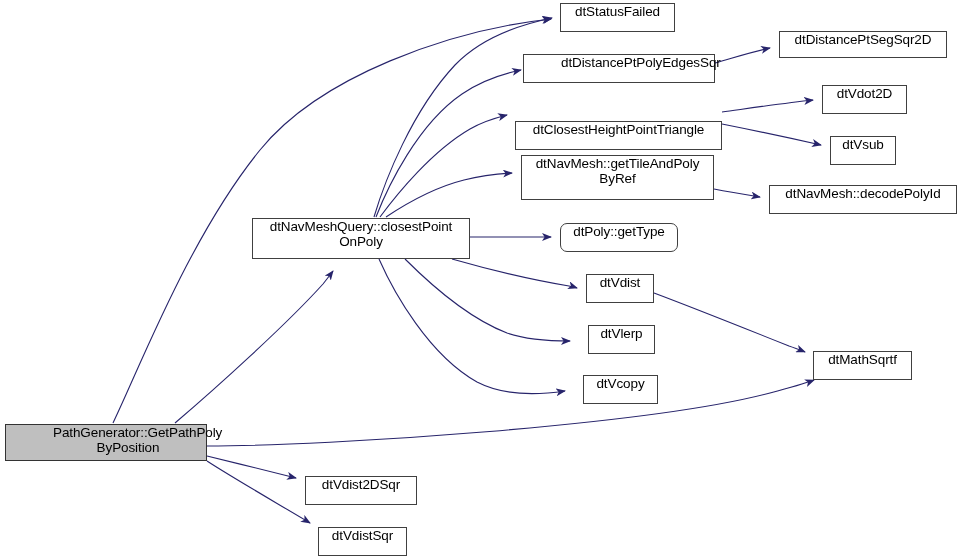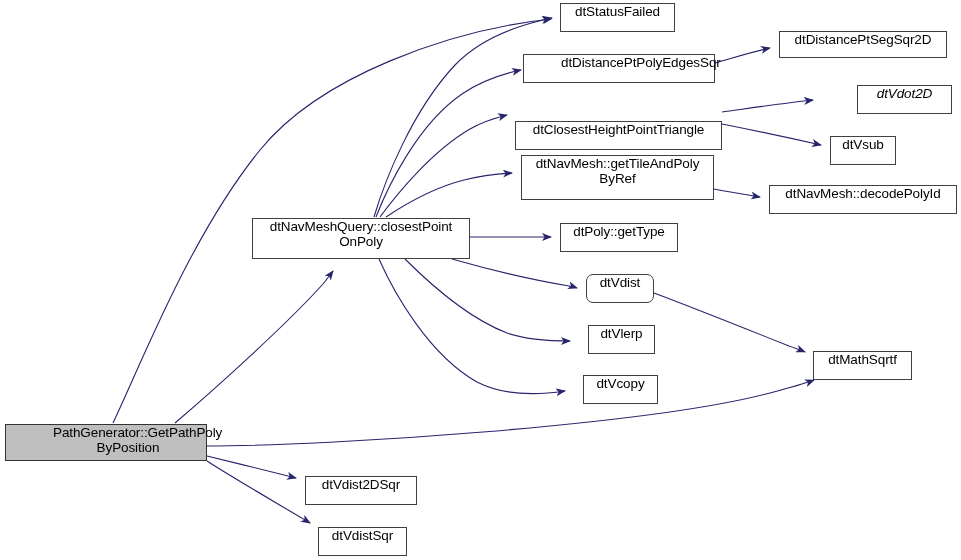--- a/index.html
+++ b/index.html
@@ -85,26 +85,26 @@
   <div id="nodes">
       <div class="node filled" style="left: 5px; top: 424px; width: 202px; height: 37px; padding-left: 44px;"><span class="node-label">PathGenerator::GetPathPoly
 ByPosition</span></div>
       <div class="node" style="left: 252px; top: 218px; width: 218px; height: 41px;"><span class="node-label">dtNavMeshQuery::closestPoint
 OnPoly</span></div>
       <div class="node" style="left: 560px; top: 3px; width: 115px; height: 29px;"><span class="node-label">dtStatusFailed</span></div>
       <div class="node" style="left: 523px; top: 54px; width: 192px; height: 29px; padding-left: 34px;"><span class="node-label">dtDistancePtPolyEdgesSqr</span></div>
       <div class="node" style="left: 515px; top: 105px; width: 207px; height: 29px; margin-top: 16px;"><span class="node-label">dtClosestHeightPointTriangle</span></div>
       <div class="node" style="left: 521px; top: 155px; width: 193px; height: 45px;"><span class="node-label">dtNavMesh::getTileAndPoly
 ByRef</span></div>
-      <div class="node" style="left: 560px; top: 223px; width: 118px; height: 29px;"><span class="node-label">dtPoly::getType</span></div>
-      <div class="node" style="left: 586px; top: 274px; width: 68px; height: 29px; border-radius: 7px;"><span class="node-label">dtVdist</span></div>
+      <div class="node" style="left: 560px; top: 223px; width: 118px; height: 29px; border-radius: 7px;"><span class="node-label">dtPoly::getType</span></div>
+      <div class="node" style="left: 586px; top: 274px; width: 68px; height: 29px;"><span class="node-label">dtVdist</span></div>
       <div class="node" style="left: 588px; top: 325px; width: 67px; height: 29px;"><span class="node-label">dtVlerp</span></div>
       <div class="node" style="left: 583px; top: 375px; width: 75px; height: 29px;"><span class="node-label">dtVcopy</span></div>
       <div class="node" style="left: 779px; top: 31px; width: 168px; height: 27px;"><span class="node-label">dtDistancePtSegSqr2D</span></div>
-      <div class="node" style="left: 857px; top: 85px; width: 95px; height: 29px; font-style: italic;"><span class="node-label">dtVdot2D</span></div>
+      <div class="node" style="left: 822px; top: 85px; width: 85px; height: 29px;"><span class="node-label">dtVdot2D</span></div>
       <div class="node" style="left: 830px; top: 136px; width: 66px; height: 29px;"><span class="node-label">dtVsub</span></div>
       <div class="node" style="left: 769px; top: 185px; width: 188px; height: 29px;"><span class="node-label">dtNavMesh::decodePolyId</span></div>
       <div class="node" style="left: 813px; top: 351px; width: 99px; height: 29px;"><span class="node-label">dtMathSqrtf</span></div>
       <div class="node" style="left: 305px; top: 476px; width: 112px; height: 29px;"><span class="node-label">dtVdist2DSqr</span></div>
       <div class="node" style="left: 318px; top: 527px; width: 89px; height: 29px;"><span class="node-label">dtVdistSqr</span></div>
     </div>
 
 </div>
 
 </body></html>

